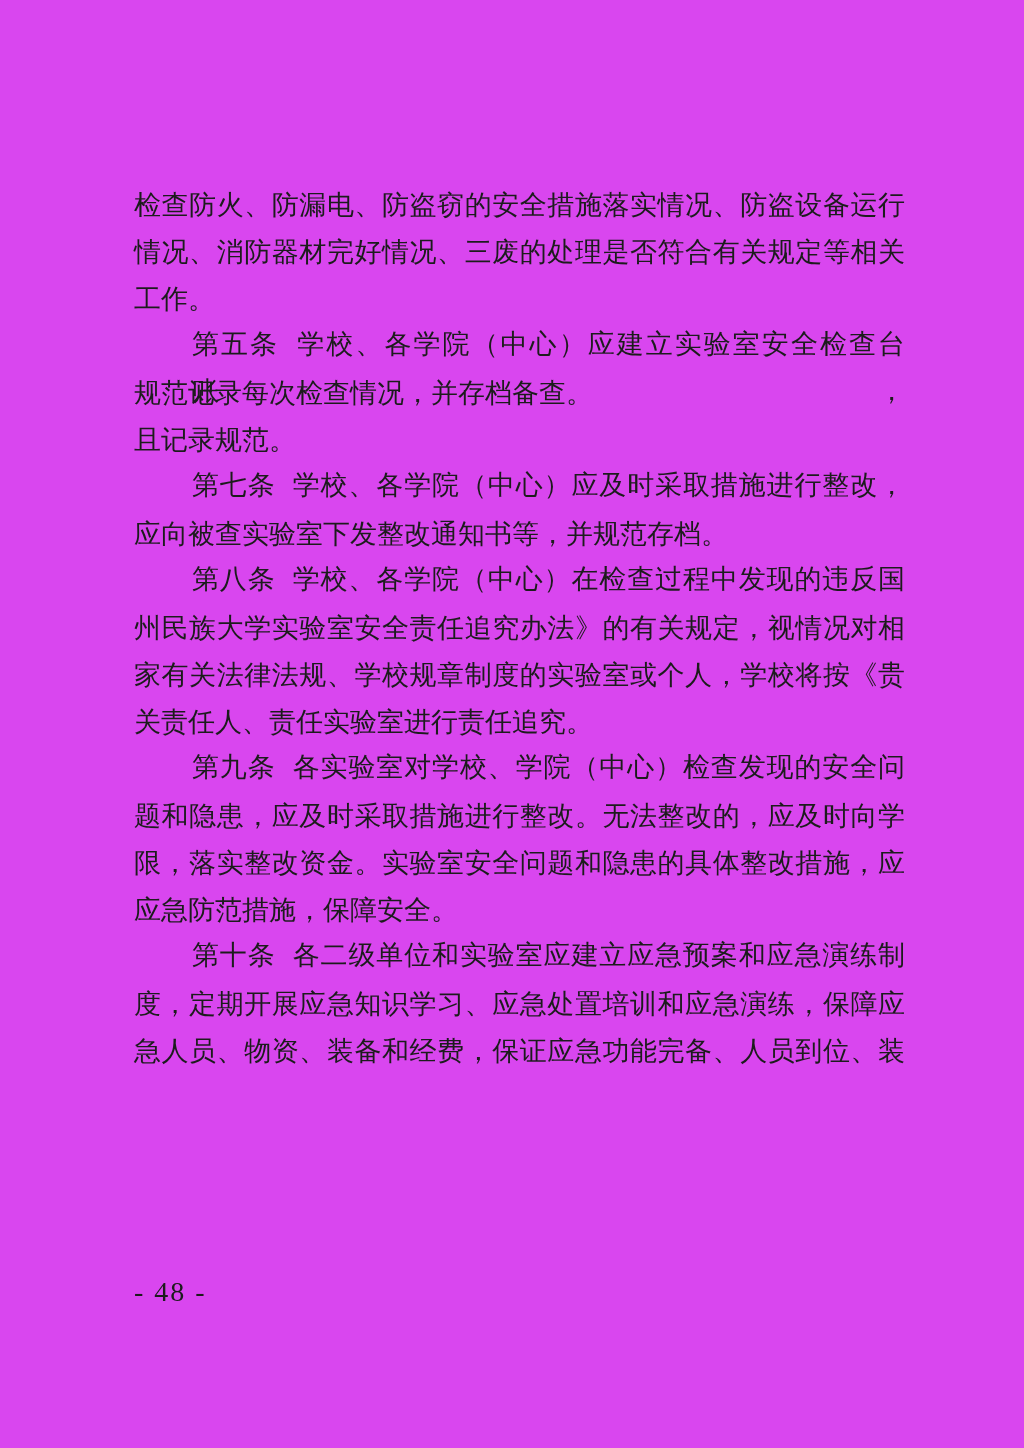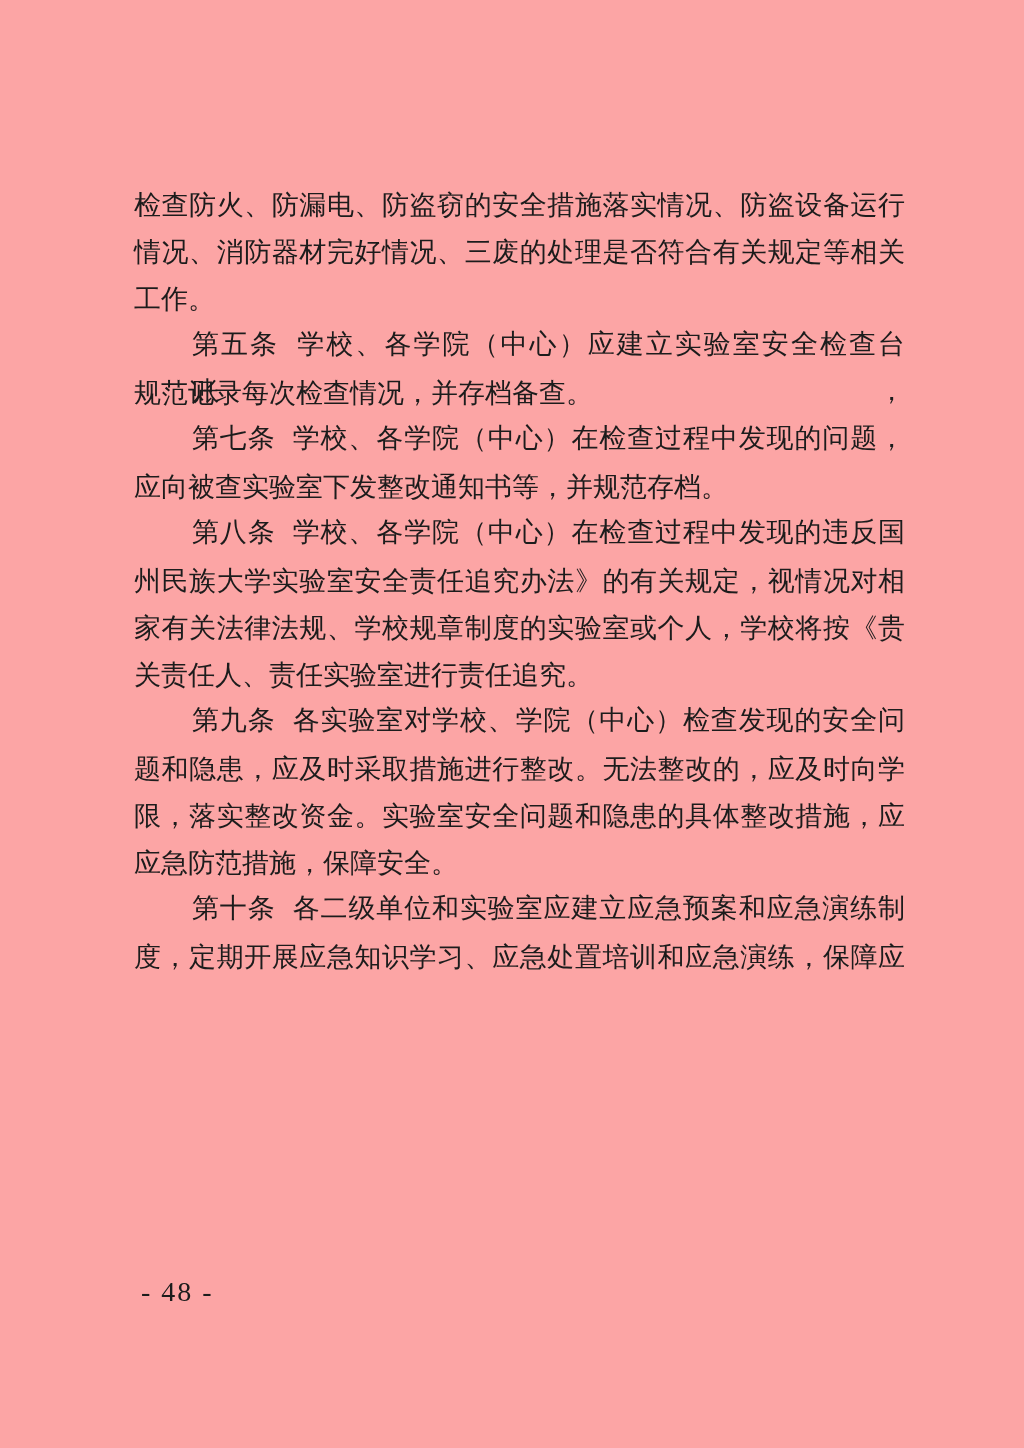--- a/index.html
+++ b/index.html
@@ -1,21 +1,21 @@
 <!DOCTYPE html>
 <html><head>
 <meta charset="utf-8">
 <style>
   * { margin: 0; padding: 0; box-sizing: border-box; }
   html, body { background: #ffffff; }
   .page {
     position: relative;
     width: 1024px;
     height: 1448px;
-    background: #fca5a5;
+    background: #d946ef;
     overflow: hidden;
     font-family: "Liberation Serif", "DejaVu Serif", serif;
     color: #1c1c1c;
   }
   .text-block {
     position: absolute;
     left: 134px;
     top: 182px;
     width: 771px;
   }
@@ -36,42 +36,42 @@
     text-align-last: left;
   }
   .page-number {
     position: absolute;
     left: 134px;
     top: 1272px;
     font-size: 28px;
     line-height: 40px;
     letter-spacing: 2px;
     color: #1c1c1c;
-    margin-left: 7px;
   }
 </style>
 </head>
 <body>
 
 <div class="page">
   <div class="text-block">
 
       <div class="line">检查防火、防漏电、防盗窃的安全措施落实情况、防盗设备运行</div>
 
       <div class="line">情况、消防器材完好情况、三废的处理是否符合有关规定等相关</div>
 
       <div class="line para-end">工作。</div>
 
       <div class="line indent">第五条 学校、各学院（中心）应建立实验室安全检查台账，</div>
 
       <div class="line para-end">规范记录每次检查情况，并存档备查。</div>
 
 
+      <div class="line para-end">且记录规范。</div>
 
-      <div class="line indent">第七条 学校、各学院（中心）在检查过程中发现的问题，</div>
+      <div class="line indent">第七条 学校、各学院（中心）应及时采取措施进行整改，</div>
 
       <div class="line para-end">应向被查实验室下发整改通知书等，并规范存档。</div>
 
       <div class="line indent">第八条 学校、各学院（中心）在检查过程中发现的违反国</div>
 
       <div class="line">州民族大学实验室安全责任追究办法》的有关规定，视情况对相</div>
 
       <div class="line">家有关法律法规、学校规章制度的实验室或个人，学校将按《贵</div>
 
       <div class="line para-end">关责任人、责任实验室进行责任追究。</div>
@@ -83,16 +83,17 @@
 
       <div class="line">限，落实整改资金。实验室安全问题和隐患的具体整改措施，应</div>
 
 
       <div class="line para-end">应急防范措施，保障安全。</div>
 
       <div class="line indent">第十条 各二级单位和实验室应建立应急预案和应急演练制</div>
 
       <div class="line">度，定期开展应急知识学习、应急处置培训和应急演练，保障应</div>
 
+      <div class="line">急人员、物资、装备和经费，保证应急功能完备、人员到位、装</div>
 
     </div>
   <div class="page-number">- 48 -</div>
 </div>
 
 </body></html>

